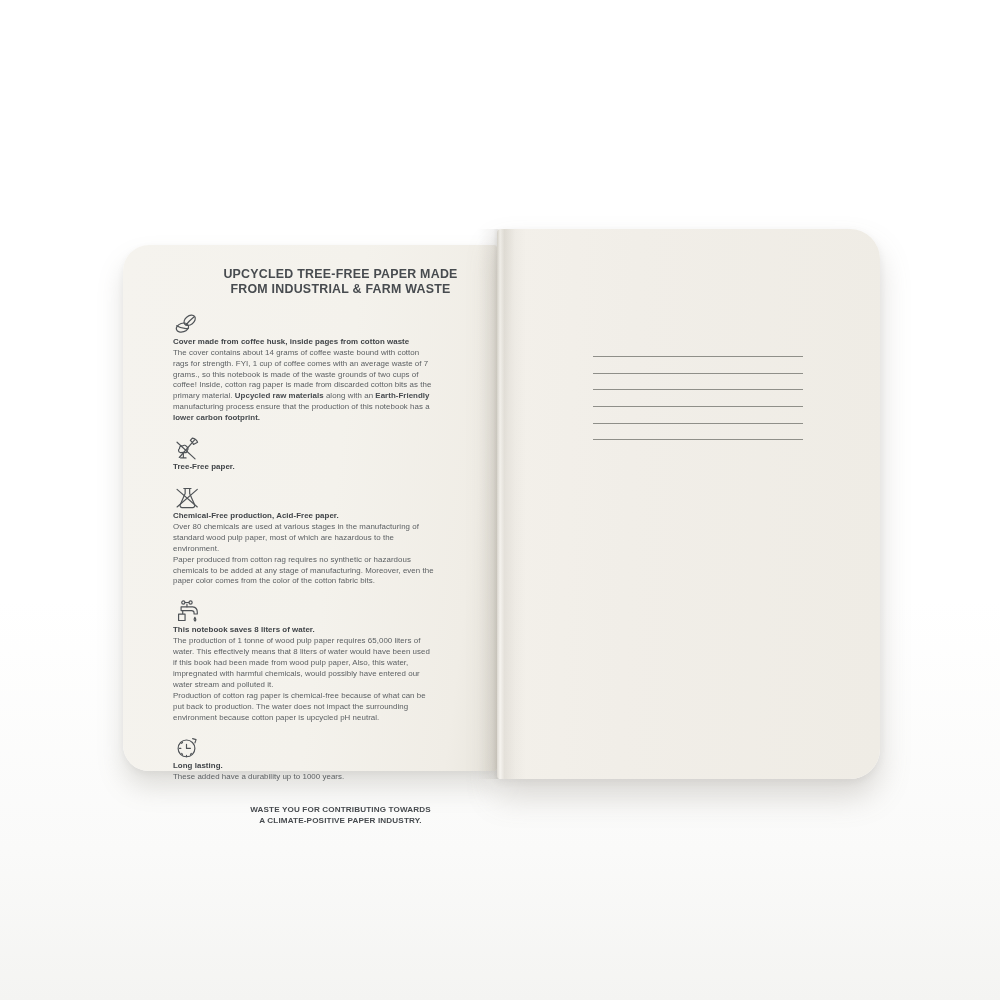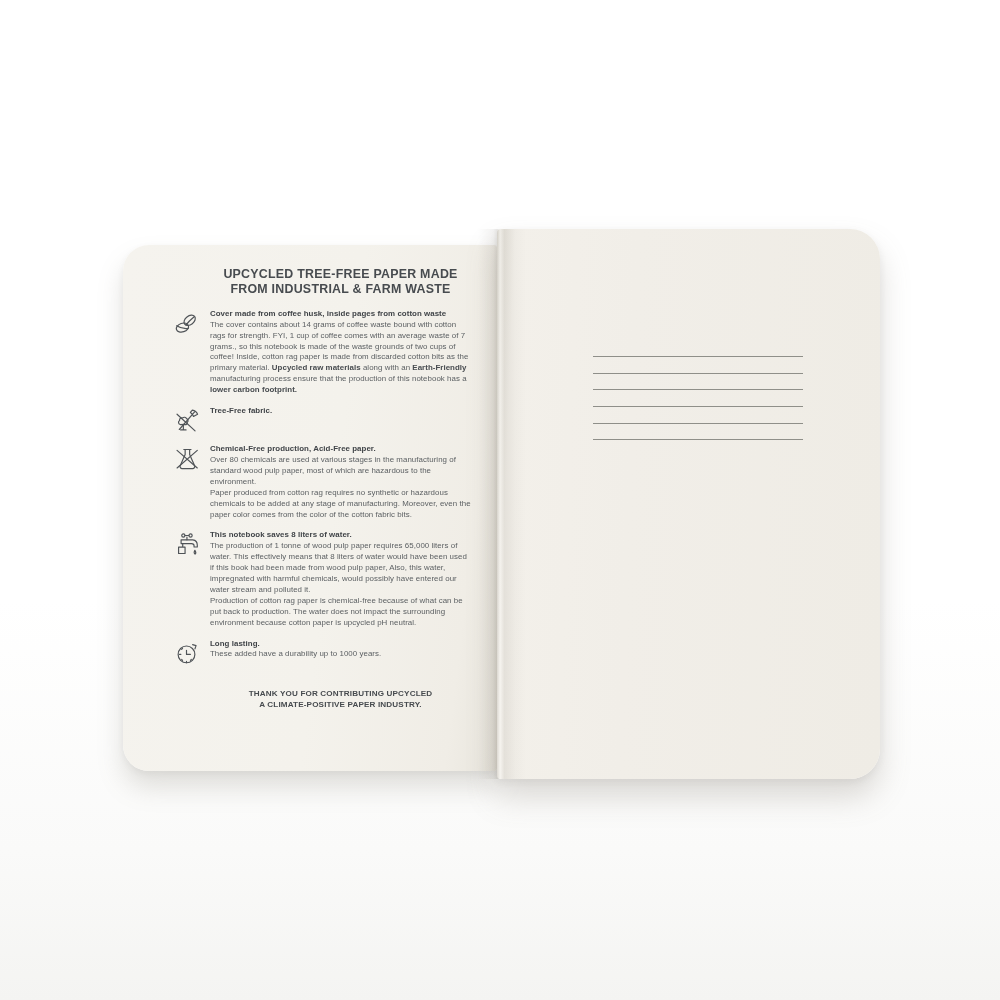--- a/index.html
+++ b/index.html
@@ -33,21 +33,21 @@
   
   .content{
     position:absolute;left:50px;top:22px;width:298px;
     color:#5c6063;font-size:7.9px;line-height:10.9px;letter-spacing:0.05px;
   }
   .title{
     margin-left:37px;text-align:center;
     font-weight:bold;font-size:12.4px;line-height:15.4px;letter-spacing:0.25px;
     color:#474b4f;margin-bottom:11px;
   }
-  .section{display:flex;margin-bottom:10px;}
+  .section{display:flex;margin-bottom:10px;flex-direction:column;}
   .icon-cell{width:37px;flex:none;padding-top:1px;}
   .icon-cell svg{width:27px;height:27px;display:block;}
   .sec-text{width:261px;}
   .sec-heading{font-weight:bold;color:#404448;}
   .seg-b{font-weight:bold;color:#474b4f;margin-top:12px;}
   .footer{
     margin-left:37px;text-align:center;font-weight:bold;
     font-size:8.1px;line-height:11px;letter-spacing:0.15px;
     color:#474b4f;margin-top:21px;
   }
@@ -88,21 +88,21 @@
             <span class="icon-cell">
               <svg viewBox="0 0 30 30" fill="none" stroke="#4f5357" stroke-width="1.3" stroke-linecap="round" stroke-linejoin="round">
        <path d="M7 25 L24 5.5"></path>
        <path d="M21.5 3.5 c2.6 .4 4.8 2 5.8 4.6 l-4.6 2.4 c-.6-2-1.7-3.4-3.4-4.4 z"></path>
        <path d="M8 19.5 C5.8 19 5.5 16 7.3 15 C7 13 8.8 11.5 10.8 12.2 C12 10.8 14.4 11.2 15 13 C16.8 13.3 17.3 16 15.8 17 C16.3 18.8 14.3 20 13 19.3 Z"></path>
        <path d="M11.5 19.5 v6 M8.5 25.5 h6"></path>
        <path d="M4.5 8 L24.5 26.5"></path>
      </svg>
             </span>
             <div class="sec-text">
-              <div class="sec-heading">Tree-Free fabric.</div>
+              <div class="sec-heading">Tree-Free paper.</div>
             </div>
           </div>
           <div class="section">
             <span class="icon-cell">
               <svg viewBox="0 0 30 30" fill="none" stroke="#4f5357" stroke-width="1.3" stroke-linecap="round" stroke-linejoin="round">
        <path d="M12 5 h8 M13.5 5 v5.5 L8 23 a2.3 2.3 0 0 0 2.1 3.2 h11.8 a2.3 2.3 0 0 0 2.1 -3.2 L18.5 10.5 V5"></path>
        <path d="M4.5 6 L27 25.5 M27 6 L4.5 25.5"></path>
      </svg>
             </span>
             <div class="sec-text">
@@ -138,21 +138,21 @@
      </svg>
             </span>
             <div class="sec-text">
               <div class="sec-heading">Long lasting.</div>
               <div class="para"><span>These added have a durability up to 1000 years.</span></div>
             </div>
           </div>
         </div>
 
       <div class="footer">
-        <div>THANK YOU FOR CONTRIBUTING UPCYCLED</div>
+        <div>WASTE YOU FOR CONTRIBUTING TOWARDS</div>
         <div>A CLIMATE-POSITIVE PAPER INDUSTRY.</div>
       </div>
     </div>
   </div>
 
   <div class="page-right">
     <div class="lines" id="rules">
         <div class="rule"></div>
         <div class="rule"></div>
         <div class="rule"></div>

